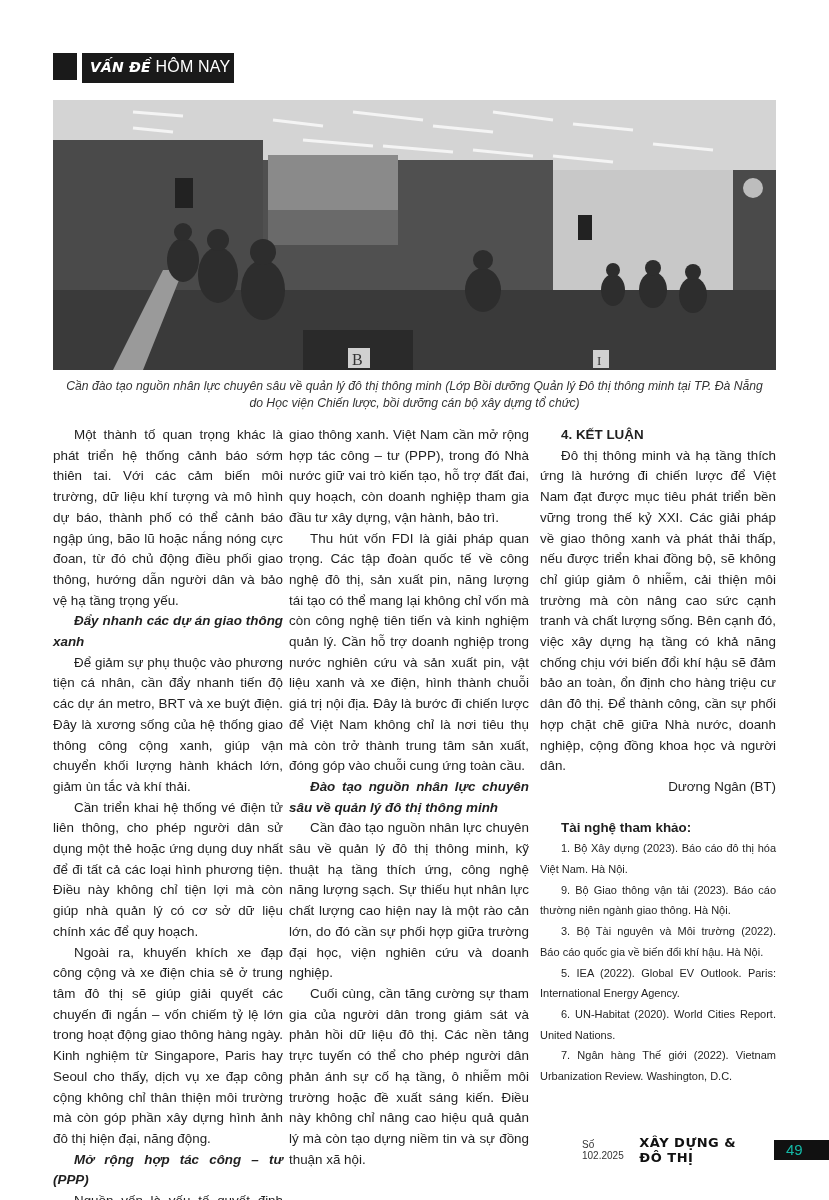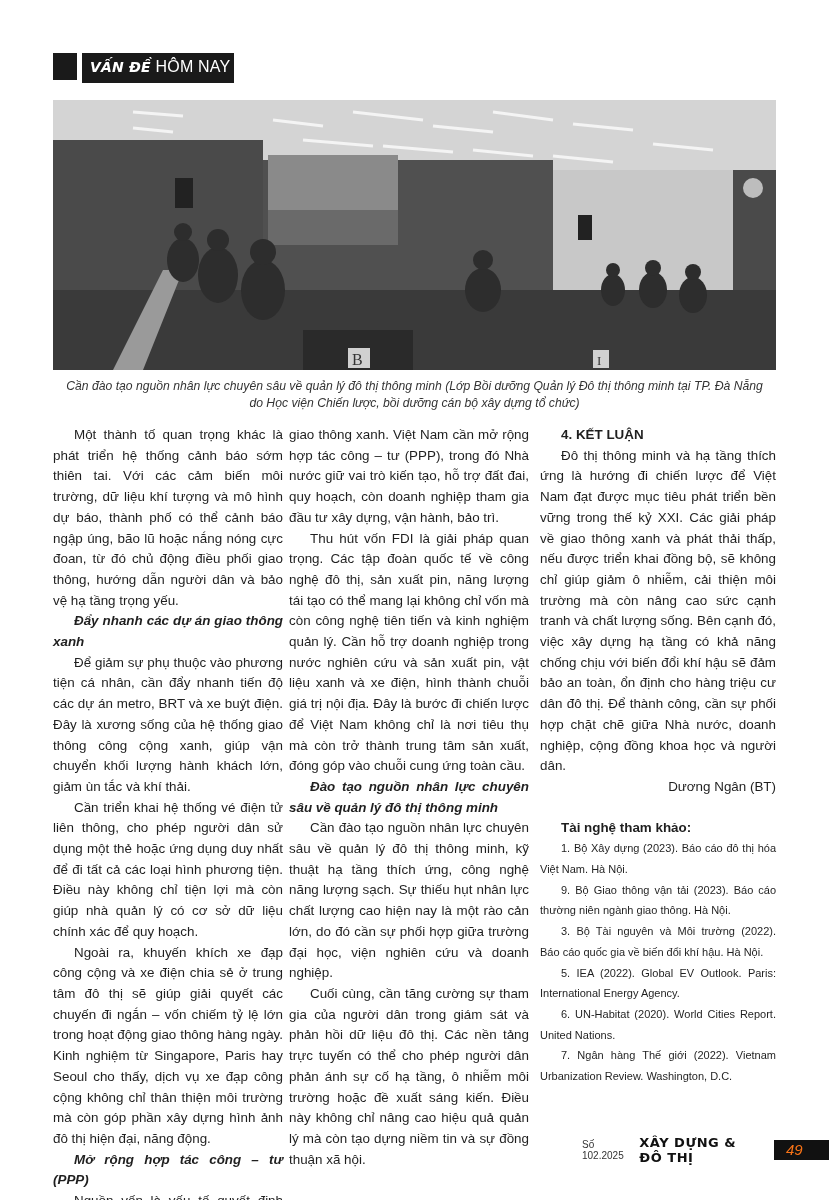--- a/index.html
+++ b/index.html
@@ -24,21 +24,21 @@
   .col p { margin:0; text-indent:21px; }
   .col p.sub { font-weight:bold; font-style:italic; }
   .col p.head { font-weight:bold; text-indent:21px; }
   .col p.author { text-align:right; text-indent:0; }
   .col p.refhead { font-weight:bold; margin-top:20px; }
   .col p.ref { font-size:11px; }
 
   .footer { position:absolute; top:1140px; left:560px; display:flex; align-items:center; height:20px;margin-left:22px; }
   .issue { font-size:10px; color:#333; margin-right:12px; }
   .mag { font-family:"DejaVu Sans", sans-serif; font-weight:bold; font-size:13px; letter-spacing:0.5px; margin-right:10px; color:#111; }
-  .pagebox { background:#111; color:#f97316; width:66px; height:20px; line-height:20px; font-size:15px; padding-left:12px; box-sizing:border-box;font-style:italic; }
+  .pagebox { background:#111; color:#14b8a6; width:66px; height:20px; line-height:20px; font-size:15px; padding-left:12px; box-sizing:border-box; }
 </style>
 </head>
 <body>
 
 <div class="section-tag">
   <div class="tag-square"></div>
   <div class="tag-label">
     <b>VẤN ĐỀ</b>
     <span class="light">HÔM NAY</span>
   </div>

